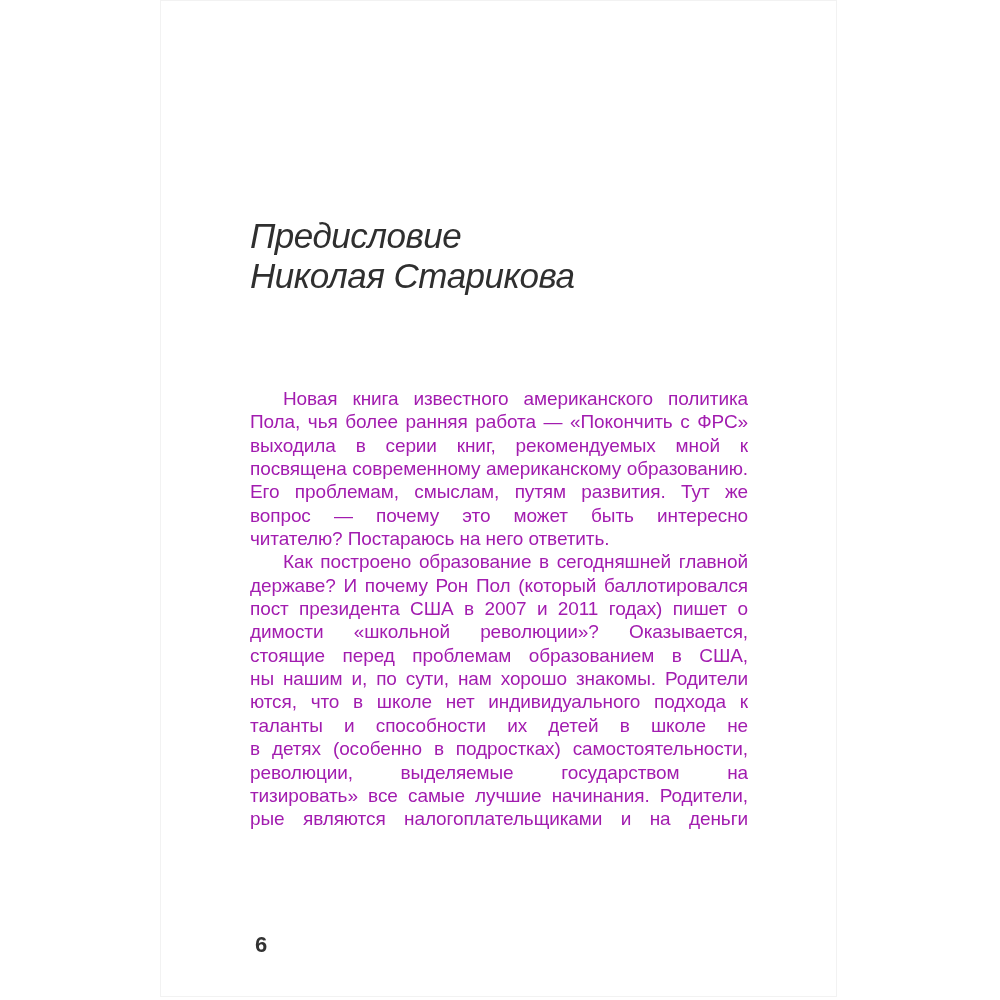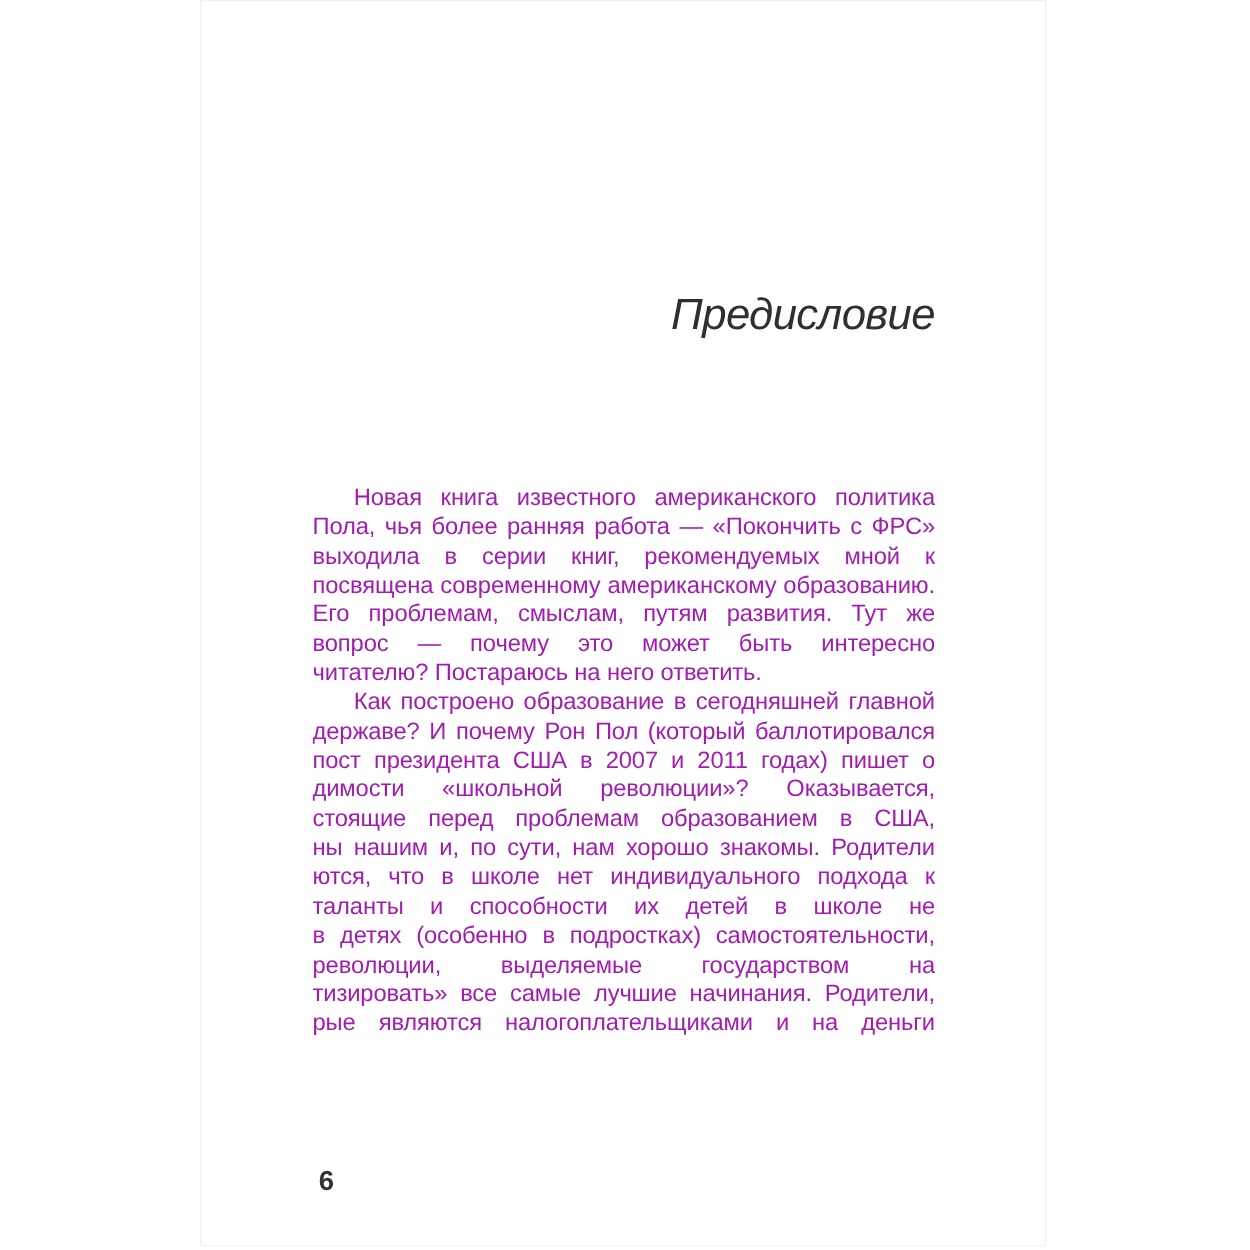--- a/index.html
+++ b/index.html
@@ -21,24 +21,24 @@
     left: 160px;
     top: 0;
     width: 677px;
     height: 997px;
     background: #ffffff;
     border: 1px solid #f2f2f2;
     box-sizing: border-box;
   }
   .title {
     position: absolute;
-    top: 231px;
+    top: 215px;
     left: 89px;
     width: 498px;
-    text-align: right;
+    text-align: left;
     font-family: "Liberation Sans", sans-serif;
     font-style: italic;
     font-weight: 500;
     font-size: 35px;
     line-height: 40px;
     color: #2f2f2f;
     letter-spacing: -0.5px;
   }
   .text-block {
     position: absolute;
@@ -70,20 +70,21 @@
     color: #333333;
   }
 </style>
 </head>
 <body>
 
 <div class="stage">
   <div class="page">
     <h1 class="title" style="margin:0;">
       <div>Предисловие</div>
+      <div>Николая Старикова</div>
     </h1>
     <div class="text-block">
         <div class="paragraph">
           <div class="line indent">Новая книга известного американского политика Рона</div>
           <div class="line">Пола, чья более ранняя работа — «Покончить с ФРС» уже</div>
           <div class="line">выходила в серии книг, рекомендуемых мной к прочтению,</div>
           <div class="line">посвящена современному американскому образованию.</div>
           <div class="line">Его проблемам, смыслам, путям развития. Тут же возникает</div>
           <div class="line">вопрос — почему это может быть интересно российскому</div>
           <div class="line flush">читателю? Постараюсь на него ответить.</div>

